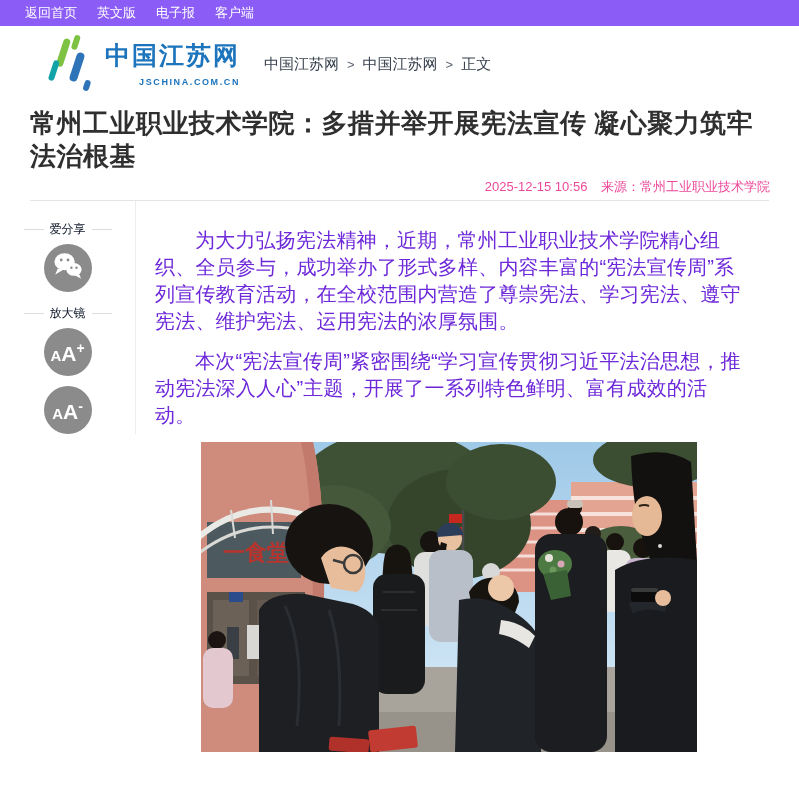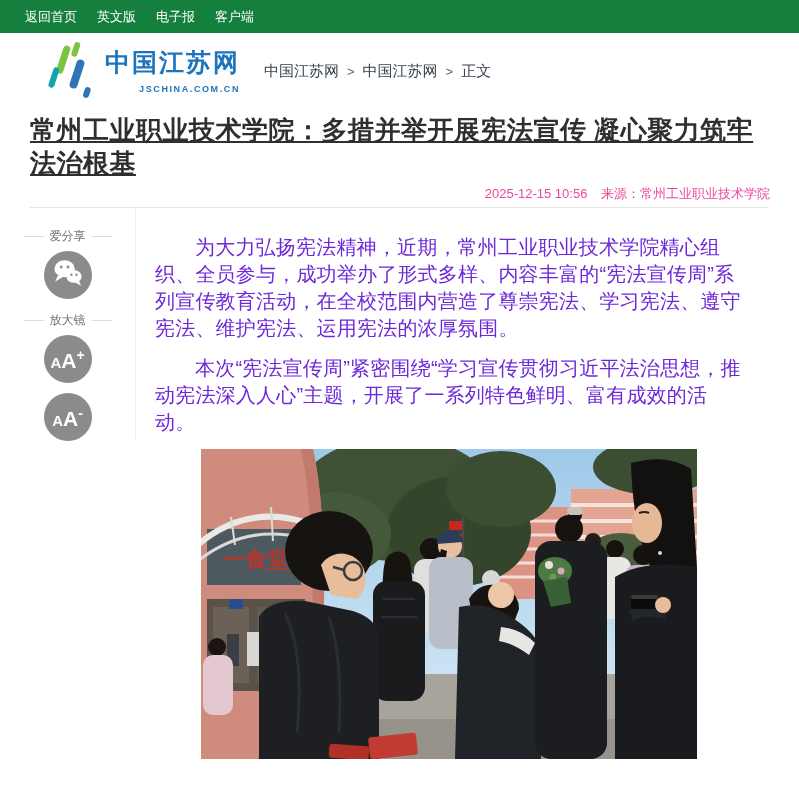--- a/index.html
+++ b/index.html
@@ -4,43 +4,43 @@
 <style>
   html,body{margin:0;padding:0;}
   body{
     width:799px;height:811px;overflow:hidden;background:#fff;
     font-family:"Liberation Sans","DejaVu Sans",sans-serif;
     -webkit-font-smoothing:antialiased;
   }
   .page{position:relative;width:799px;height:811px;overflow:hidden;}
 
   
-  .topbar{height:33px;background:#15803d;display:flex;align-items:center;padding-left:25px;gap:20px;}
+  .topbar{height:26px;background:#8b5cf6;display:flex;align-items:center;padding-left:25px;gap:20px;}
   .topbar a{color:#ffffff;font-size:13px;text-decoration:none;white-space:nowrap;}
 
   
   .header{height:77px;display:flex;align-items:center;padding-left:44px;background:#fff;}
   .logo{display:flex;align-items:center;gap:9px;cursor:pointer;}
   .logo-text{display:flex;flex-direction:column;}
   .logo-text .cn{font-size:25px;font-weight:700;color:#1c74bc;letter-spacing:2px;line-height:26px;}
   .logo-text .en{font-size:9px;font-weight:700;color:#1c74bc;letter-spacing:1.6px;margin-top:9px;align-self:flex-end;}
   .breadcrumb{margin-left:24px;font-size:15px;color:#37404d;display:flex;align-items:center;gap:8px;}
   .breadcrumb .sep{color:#5a6470;font-size:13px;}
   .breadcrumb a{color:#37404d;text-decoration:none;}
 
   
-  .title{margin:4px 30px 0;font-size:26px;line-height:33px;color:#2f2f2f;font-weight:600;letter-spacing:0.5px;text-decoration:underline;}
+  .title{margin:4px 30px 0;font-size:26px;line-height:33px;color:#2f2f2f;font-weight:600;letter-spacing:0.5px;}
   .meta{margin:6px 29px 0;text-align:right;font-size:13px;color:#ec4899;height:15px;line-height:15px;}
   .meta .src{margin-left:10px;}
   .divider{margin:6px 30px 0;border-top:1px solid #e4e4e4;height:0;}
 
   
   .main{position:relative;}
   .side{position:absolute;left:0;top:0;width:135px;padding:21px 0 0;border-right:1px solid #ededed;}
-  .side-label{display:flex;align-items:center;justify-content:center;gap:6px;color:#737373;font-size:12px;height:14px;line-height:14px;text-align:center;}
+  .side-label{display:flex;align-items:center;justify-content:center;gap:6px;color:#0f172a;font-size:12px;height:14px;line-height:14px;text-align:center;}
   .side-label::before,.side-label::after{content:"";width:20px;height:1px;background:#dcdcdc;}
   .side-label.second{margin-top:14px;}
   .circle-btn{width:48px;height:48px;border-radius:50%;background:#8b8b8b;color:#fff;display:flex;align-items:center;justify-content:center;margin:8px auto 0;cursor:pointer;user-select:none;}
   .circle-btn.minus{margin-top:10px;}
   .aa{display:flex;align-items:flex-start;line-height:1;font-weight:700;}
   .a-sm{font-size:15px;margin-top:7px;}
   .a-lg{font-size:21px;margin-top:2px;}
   .a-op{font-size:14px;margin-top:0;}
 
   .content{margin-left:155px;width:587px;padding-top:26px;}

